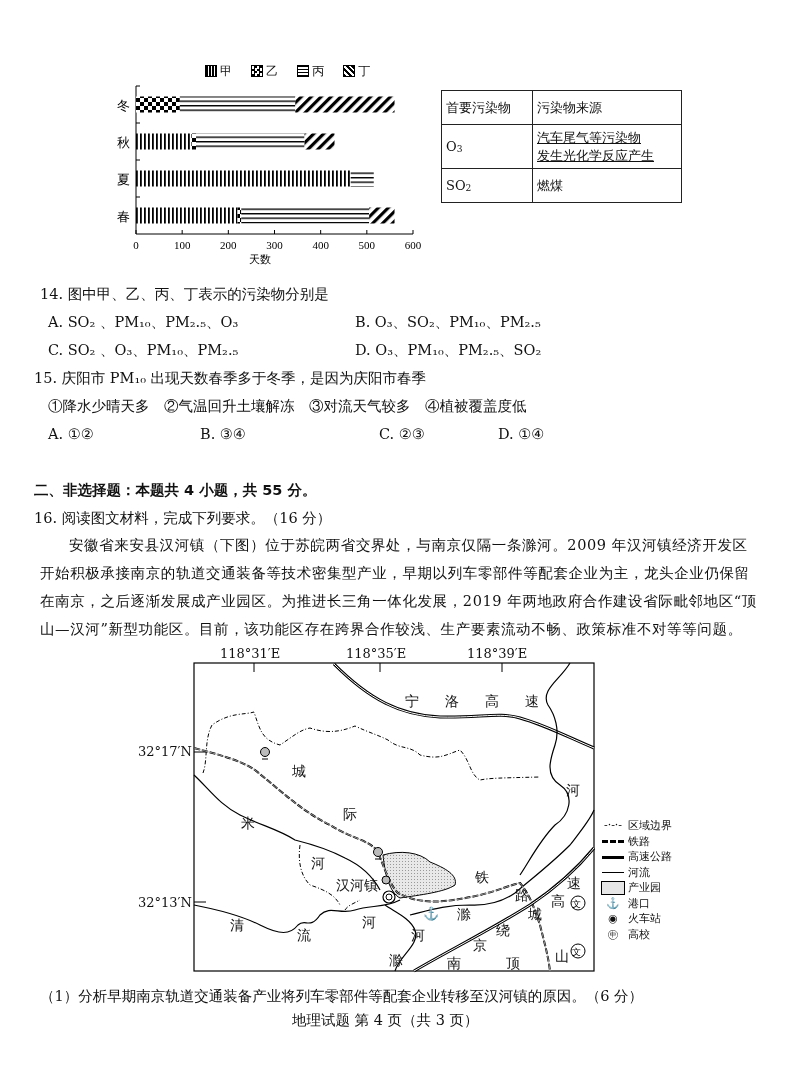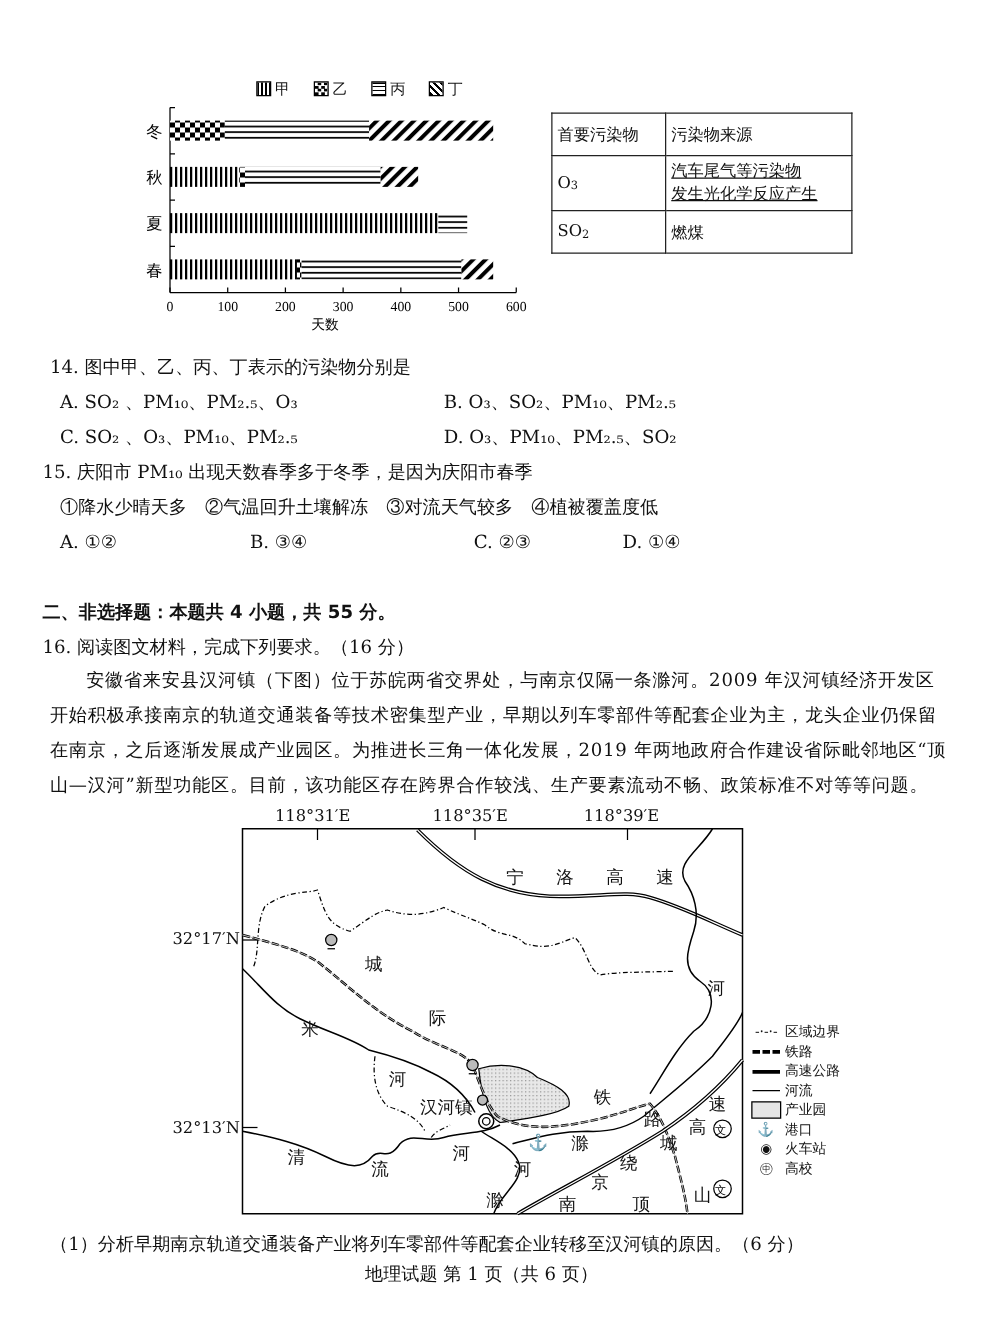--- a/index.html
+++ b/index.html
@@ -263,13 +263,13 @@
       <span class="lg-sym">◉</span>
       <span>火车站</span>
     </div>
   <div>
       <span class="lg-sym">㊥</span>
       <span>高校</span>
     </div>
 </div>
 
 <div class="abs q" style="left:40px;top:987px;">（1）分析早期南京轨道交通装备产业将列车零部件等配套企业转移至汉河镇的原因。（6 分）</div>
-<div class="abs q" style="left:292px;top:1011px;">地理试题 第 1 页（共 6 页）</div>
+<div class="abs q" style="left:292px;top:1011px;">地理试题 第 4 页（共 3 页）</div>
 
 </body></html>

